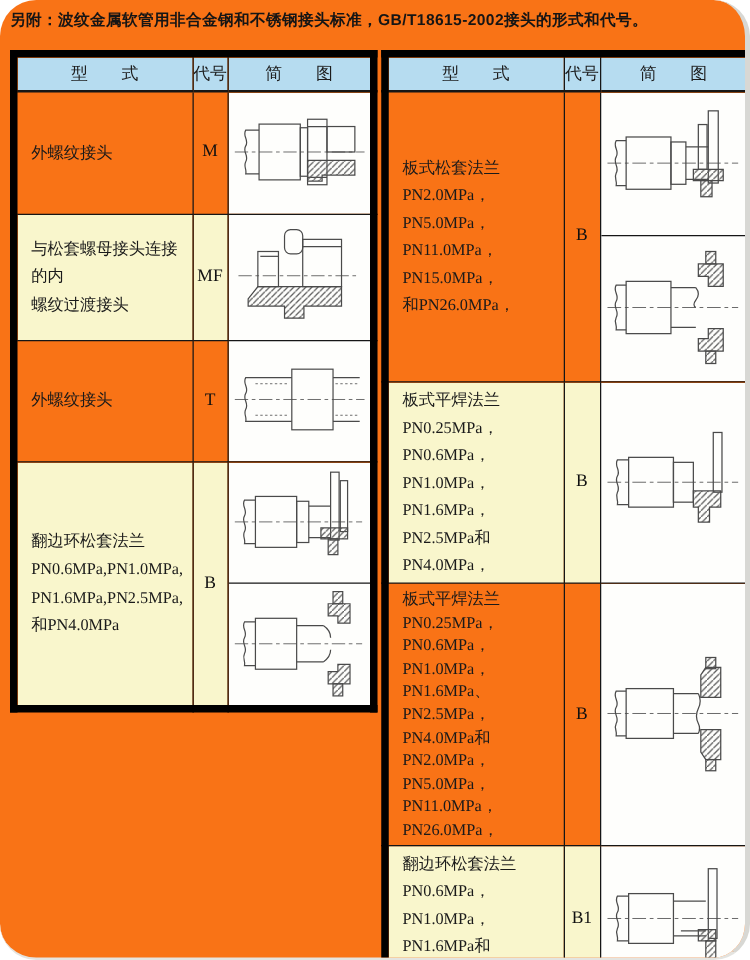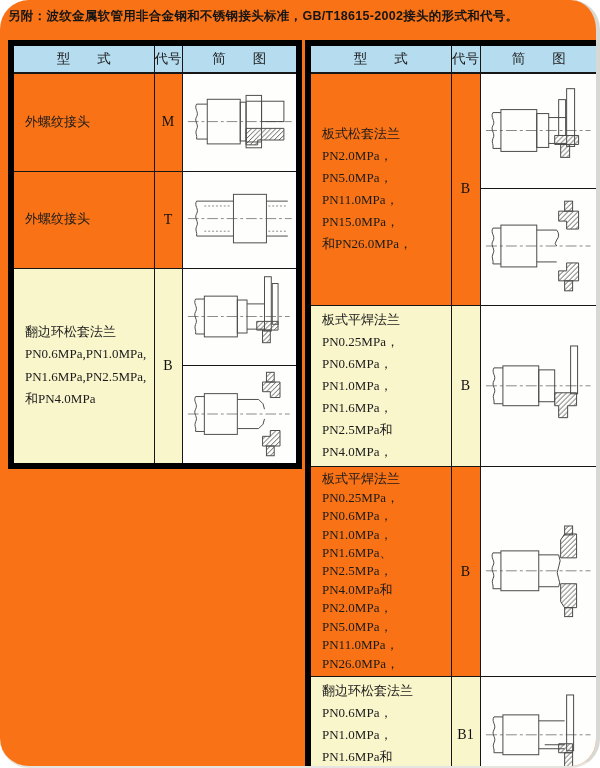--- a/index.html
+++ b/index.html
@@ -81,20 +81,36 @@
               <rect class="ln" x="25" y="24" width="34" height="46"></rect>
               <rect class="ln" x="59" y="27" width="6" height="40"></rect>
               <rect class="ln" x="65" y="20" width="16" height="54"></rect>
               <line class="ln" x1="65" y1="26" x2="81" y2="26"></line>
               <line class="ln" x1="65" y1="68" x2="81" y2="68"></line>
               <rect class="ln" x="81" y="26" width="23" height="21"></rect>
               <path class="h" d="M65,54 h39 v12 h-27 v5 h-12 z"></path>
             </svg>
           </td>
         </tr>
+        <tr style="height:101px">
+          <td class="type hl">与松套螺母接头连接的内
+螺纹过渡接头</td>
+          <td class="code hl">MF</td>
+          <td class="diag">
+            <svg class="dg" viewBox="0 0 117 95" preserveAspectRatio="xMidYMid meet">
+              <line class="cl" x1="8" y1="47" x2="108" y2="47"></line>
+              <rect class="ln" x="24" y="27" width="17" height="29"></rect>
+              <line class="ln" x1="26" y1="31" x2="41" y2="31"></line>
+              <rect class="ln" x="46" y="9" width="15" height="20" rx="5"></rect>
+              <rect class="ln" x="61" y="17" width="32" height="39"></rect>
+              <line class="ln" x1="61" y1="23" x2="93" y2="23"></line>
+              <path class="h" d="M16,66 L24,56 H93 V72 H62 V82 H46 V72 H16 z"></path>
+            </svg>
+          </td>
+        </tr>
         <tr style="height:97px">
           <td class="type">外螺纹接头</td>
           <td class="code">T</td>
           <td class="diag">
             <svg class="dg" viewBox="0 0 117 95" preserveAspectRatio="xMidYMid meet">
               <line class="cl" x1="5" y1="47" x2="112" y2="47"></line>
               <path class="ln" d="M52,29 H14 c-3,5 3,8 0,13 c-3,5 3,8 0,13 c-2,4 1,6 0,10 H52"></path>
               <line class="dt" x1="22" y1="34" x2="50" y2="34"></line>
               <line class="dt" x1="22" y1="60" x2="50" y2="60"></line>
               <rect class="ln" x="52" y="22" width="34" height="50"></rect>

